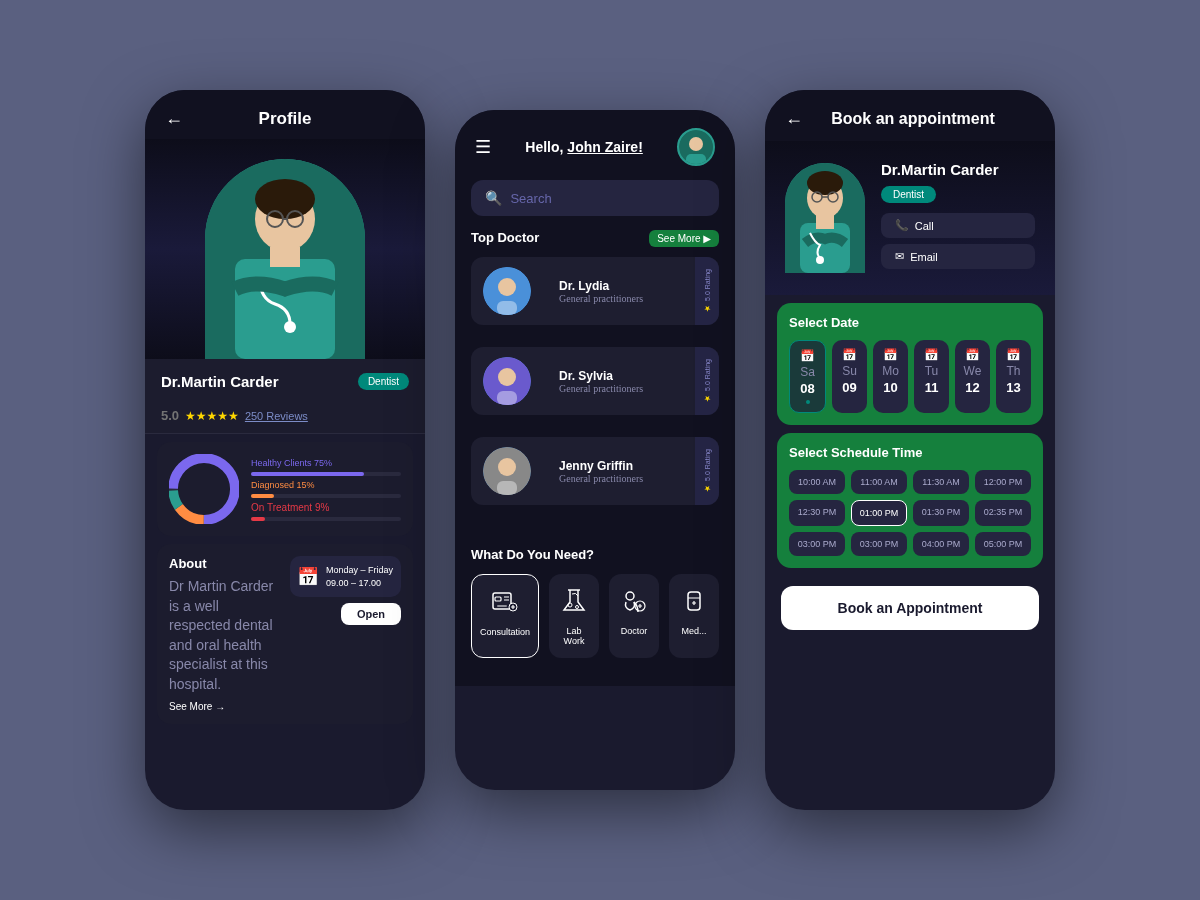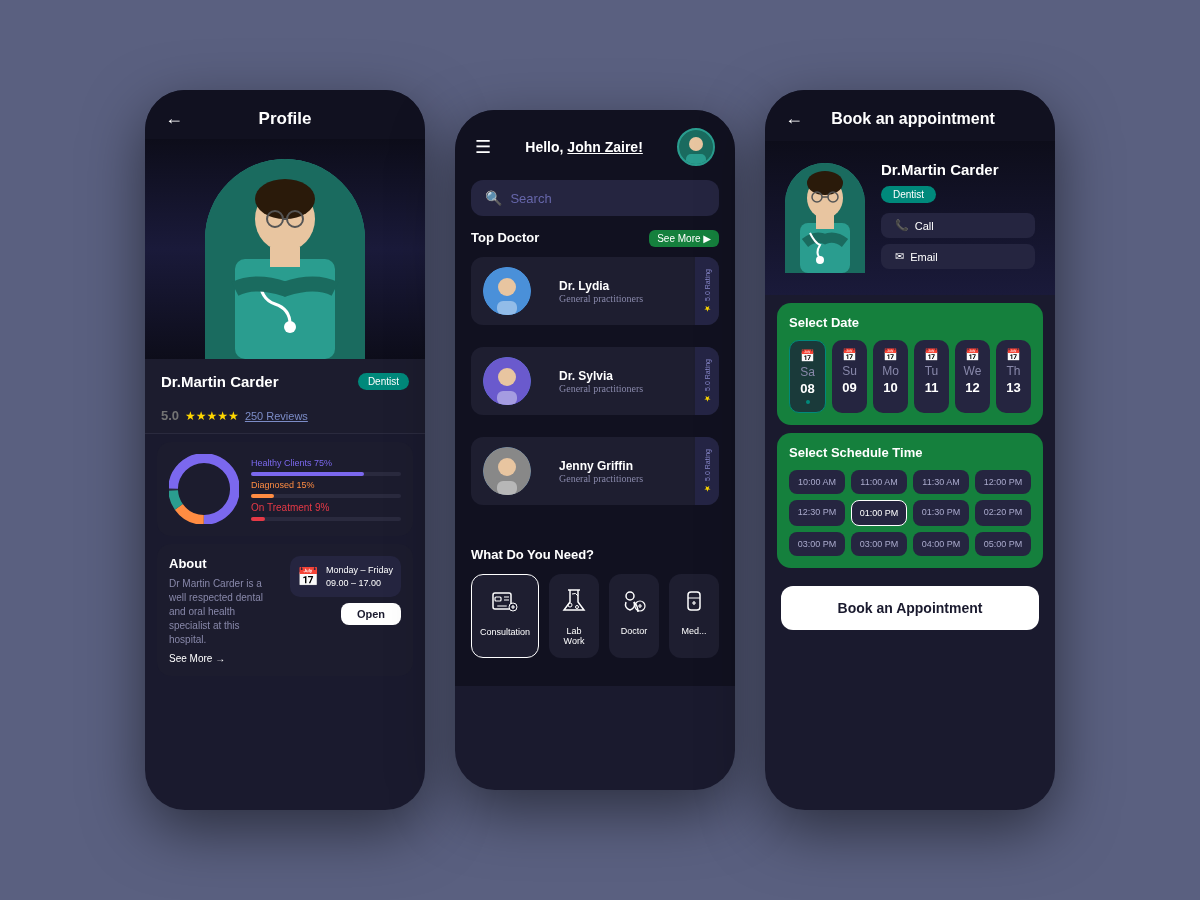--- a/index.html
+++ b/index.html
@@ -118,21 +118,21 @@
     .p1-about-row {
       background: #1c1c2e;
       margin: 8px 12px;
       border-radius: 14px;
       padding: 12px;
       display: flex;
       gap: 16px;
     }
     .p1-about-left { flex: 1; }
     .p1-about-title { color: white; font-size: 13px; font-weight: 700; margin-bottom: 6px; }
-    .p1-about-text { color: #8888aa; font-size: 10px; line-height: 1.4; }
+    .p1-about-text { color: #8888aa; font-size: 14px; line-height: 1.4; }
     .p1-see-more { color: white; font-size: 10px; margin-top: 6px; }
     .p1-about-right { display: flex; flex-direction: column; align-items: flex-end; gap: 6px; }
     .p1-schedule {
       background: #252540;
       border-radius: 10px;
       padding: 8px;
       display: flex;
       align-items: center;
       gap: 6px;
     }
@@ -724,21 +724,21 @@
   <div class="p3-section-card">
     <div class="p3-section-label">Select Schedule Time</div>
     <div class="time-grid">
       <div class="time-item">10:00 AM</div>
       <div class="time-item">11:00 AM</div>
       <div class="time-item">11:30 AM</div>
       <div class="time-item">12:00 PM</div>
       <div class="time-item">12:30 PM</div>
       <div class="time-item selected">01:00 PM</div>
       <div class="time-item">01:30 PM</div>
-      <div class="time-item">02:20 PM</div>
+      <div class="time-item">02:35 PM</div>
       <div class="time-item">03:00 PM</div>
       <div class="time-item">03:00 PM</div>
       <div class="time-item">04:00 PM</div>
       <div class="time-item">05:00 PM</div>
     </div>
   </div>
 
   <div class="p3-book-btn">
     <button class="book-button">Book an Appointment</button>
   </div>

